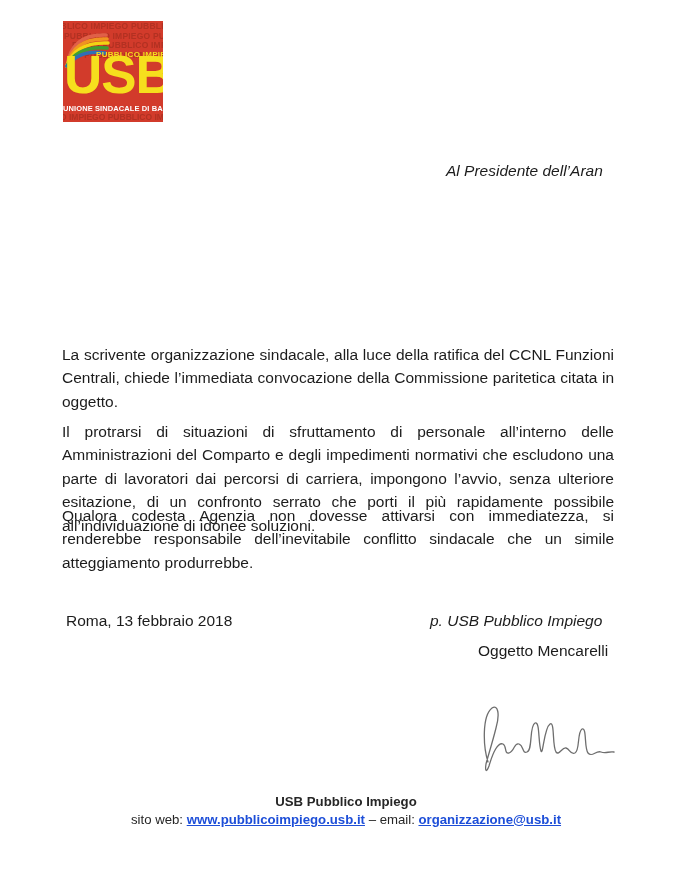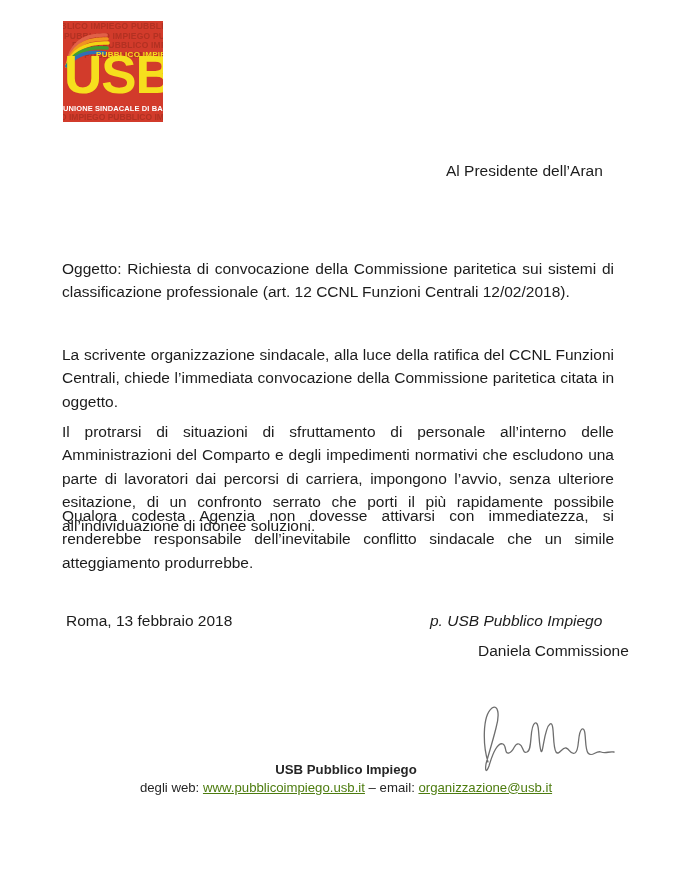--- a/index.html
+++ b/index.html
@@ -83,50 +83,51 @@
 
   
   .block {
     position: absolute;
     font-size: 15.5px;
     line-height: 23.4px;
   }
   .body-col { left: 62px; width: 552px; }
   .justify { text-align: justify; }
   .addressee { left: 446px; top: 159px; }
-  .addressee div { margin-bottom: 8.5px; white-space: nowrap; }
+  .addressee div { margin-bottom: 8.5px; white-space: nowrap; font-style: italic; }
   .subject   { top: 257px; }
   .para-1    { top: 343px; }
   .para-2    { top: 420px; }
   .para-3    { top: 504px; }
   .date-line { top: 609px; left: 66px; white-space: nowrap; }
   .signer-org  { top: 609px; left: 430px; white-space: nowrap; font-style: italic; }
   .signer-name { top: 639px; left: 478px; white-space: nowrap; }
   .signature-box {
     position: absolute;
     left: 468px; top: 694px;
     width: 152px; height: 80px;
   }
 
   
   .footer {
     position: absolute;
-    left: 0; top: 761px;
+    left: 0; top: 793px;
     width: 100%;
     text-align: center;
     font-size: 13.2px;
     line-height: 17.5px;
     color: #262626;
     padding-left: 8px;
   }
   .footer-org { font-weight: bold; font-size: 13.2px; }
   .footer a {
-    color: #4d7c0f;
+    color: #1d4ed8;
     text-decoration: underline;
     cursor: pointer;
+    font-weight: bold;
   }
 </style>
 </head>
 <body>
 
 <div class="page">
 
   <div class="logo">
     <div class="logo-bg">
       <div>IBLICO IMPIEGO PUBBLICO IM</div>
@@ -144,38 +145,37 @@
     <div class="logo-small-title">PUBBLICO IMPIEGO</div>
     <div class="logo-usb">USB</div>
     <div class="logo-subtitle">UNIONE SINDACALE DI BASE</div>
     <div class="logo-bg-bottom">O IMPIEGO PUBBLICO IMPIE</div>
   </div>
 
   <div class="block addressee">
     <div>Al Presidente dell’Aran</div>
   </div>
 
-  <div class="block body-col justify subject">Oggetto: Richiesta di convocazione della Commissione paritetica sui sistemi di classificazione professionale (art. 12 CCNL Funzioni Centrali 12/02/2018).</div>
 
   <div class="block body-col justify para-1">La scrivente organizzazione sindacale, alla luce della ratifica del CCNL Funzioni Centrali, chiede l’immediata convocazione della Commissione paritetica citata in oggetto.</div>
   <div class="block body-col justify para-2">Il protrarsi di situazioni di sfruttamento di personale all’interno delle Amministrazioni del Comparto e degli impedimenti normativi che escludono una parte di lavoratori dai percorsi di carriera, impongono l’avvio, senza ulteriore esitazione, di un confronto serrato che porti il più rapidamente possibile all’individuazione di idonee soluzioni.</div>
   <div class="block body-col justify para-3">Qualora codesta Agenzia non dovesse attivarsi con immediatezza, si renderebbe responsabile dell’inevitabile conflitto sindacale che un simile atteggiamento produrrebbe.</div>
 
   <div class="block date-line">Roma, 13 febbraio 2018</div>
   <div class="block signer-org">p. USB Pubblico Impiego</div>
-  <div class="block signer-name">Daniela Commissione</div>
+  <div class="block signer-name">Oggetto Mencarelli</div>
 
   <div class="signature-box">
     <svg viewBox="0 0 152 80" width="152" height="80" aria-hidden="true">
       <path d="M20,68 C15,52 14,22 24,14 C30,10 32,20 28,34 C24,50 20,62 18,70 C17,76 18,80 21,72
                C25,58 30,48 35,50 C39,52 36,60 41,59 C47,57 46,48 51,50 C56,52 54,60 59,58
                C65,56 61,32 67,29 C72,27 70,48 73,57 C75,62 76,34 82,30 C87,27 84,52 88,58
                C91,62 94,53 98,54 C102,55 102,61 107,59 C112,57 109,38 114,35 C119,33 116,54 120,59
                C124,64 128,56 133,58 C138,60 141,57 146,58" fill="none" stroke="#6e6e6e" stroke-width="1.3" stroke-linecap="round" stroke-linejoin="round"></path>
     </svg>
   </div>
 
   <div class="footer">
     <div class="footer-org">USB Pubblico Impiego</div>
-    <div><span>degli web: </span><a>www.pubblicoimpiego.usb.it</a><span> – email: </span><a>organizzazione@usb.it</a></div>
+    <div><span>sito web: </span><a>www.pubblicoimpiego.usb.it</a><span> – email: </span><a>organizzazione@usb.it</a></div>
   </div>
 
 </div>
 
 </body></html>

